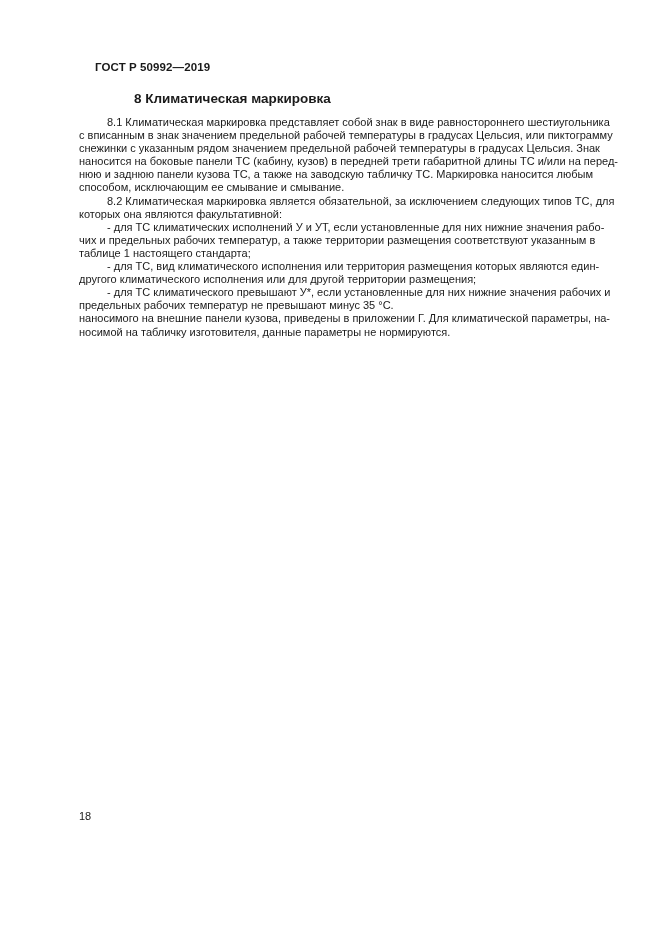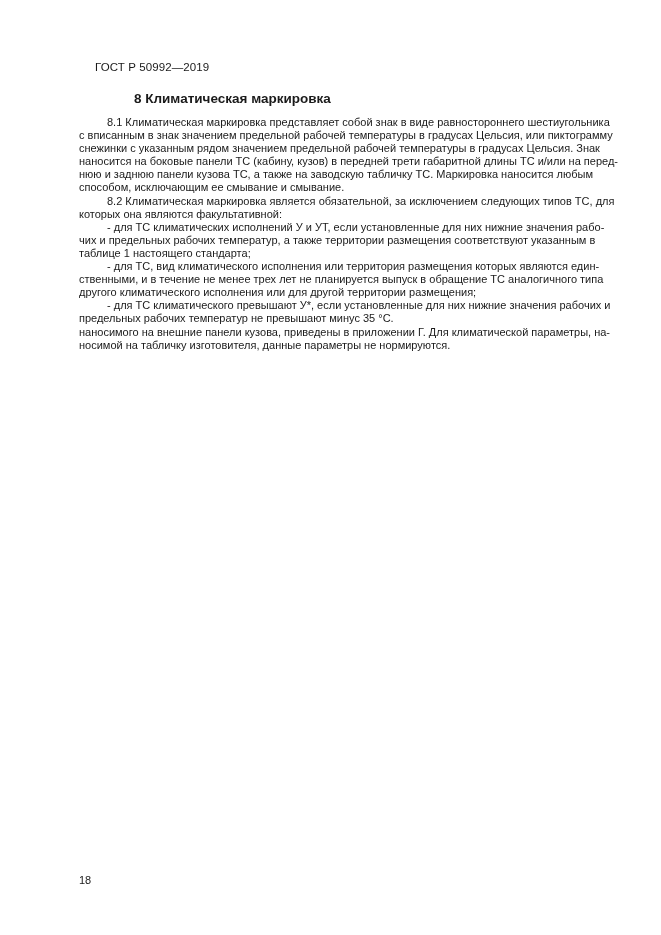--- a/index.html
+++ b/index.html
@@ -1,24 +1,24 @@
 <!DOCTYPE html>
 <html><head>
   <meta charset="utf-8">
   <style>
     html, body { margin: 0; padding: 0; background: #ffffff; }
     body { width: 661px; height: 935px; position: relative; overflow: hidden;
            font-family: "Liberation Sans", sans-serif; color: #1a1a1a; }
-    .header { position: absolute; left: 79px; top: 61px; font-size: 11.5px; font-weight: normal; letter-spacing: 0.1px; padding-left: 16px; }
+    .header { position: absolute; left: 79px; top: 61px; font-size: 11.5px; font-weight: bold; letter-spacing: 0.1px; padding-left: 16px; }
     .section-title { position: absolute; left: 107px; top: 91px; font-size: 13.5px; font-weight: bold; margin-left: 27px; }
     .body-text { position: absolute; left: 79px; top: 116px; width: 511px; font-size: 11px; line-height: 13.1px; }
     .line { display: block; height: 13.1px; white-space: nowrap; text-align: justify; text-align-last: justify; }
     .line.last { text-align-last: left; }
     .line.indent { padding-left: 28px; }
-    .page-number { position: absolute; left: 79px; top: 874px; font-size: 11px; }
+    .page-number { position: absolute; left: 79px; top: 810px; font-size: 11px; }
   </style>
 </head>
 <body>
 
 <div class="header">ГОСТ Р 50992—2019</div>
 
 <div class="section-title">8 Климатическая маркировка</div>
 
 <div class="body-text">
 
@@ -35,21 +35,20 @@
     <span class="line indent">8.2 Климатическая маркировка является обязательной, за исключением следующих типов ТС, для</span>
     <span class="line last">которых она являются факультативной:</span>
   </div>
   <div>
     <span class="line indent">- для ТС климатических исполнений У и УТ, если установленные для них нижние значения рабо-</span>
     <span class="line">чих и предельных рабочих температур, а также территории размещения соответствуют указанным в</span>
     <span class="line last">таблице 1 настоящего стандарта;</span>
   </div>
   <div>
     <span class="line indent">- для ТС, вид климатического исполнения или территория размещения которых являются един-</span>
-    <span class="line">ственными, и в течение не менее трех лет не планируется выпуск в обращение ТС аналогичного типа</span>
     <span class="line last">другого климатического исполнения или для другой территории размещения;</span>
   </div>
   <div>
     <span class="line indent">- для ТС климатического превышают У*, если установленные для них нижние значения рабочих и</span>
     <span class="line last">предельных рабочих температур не превышают минус 35 °С.</span>
   </div>
 
   <div>
     <span class="line">наносимого на внешние панели кузова, приведены в приложении Г. Для климатической параметры, на-</span>
     <span class="line last">носимой на табличку изготовителя, данные параметры не нормируются.</span>

